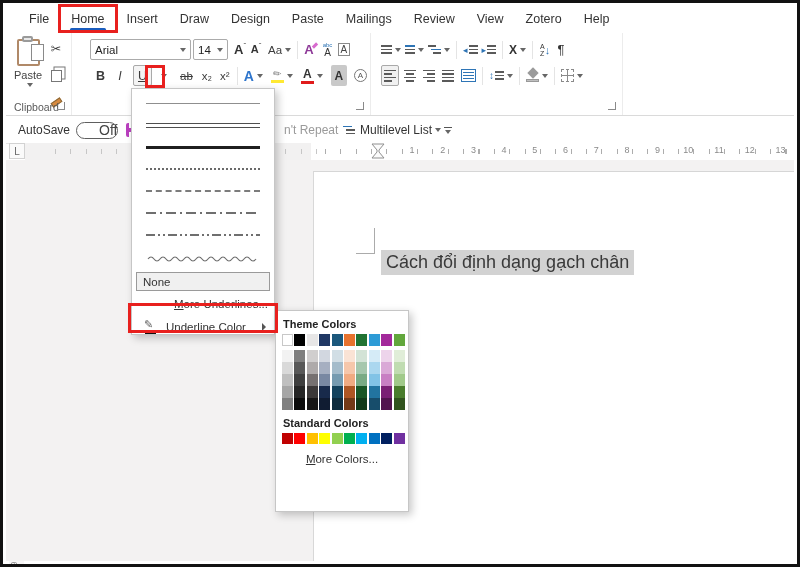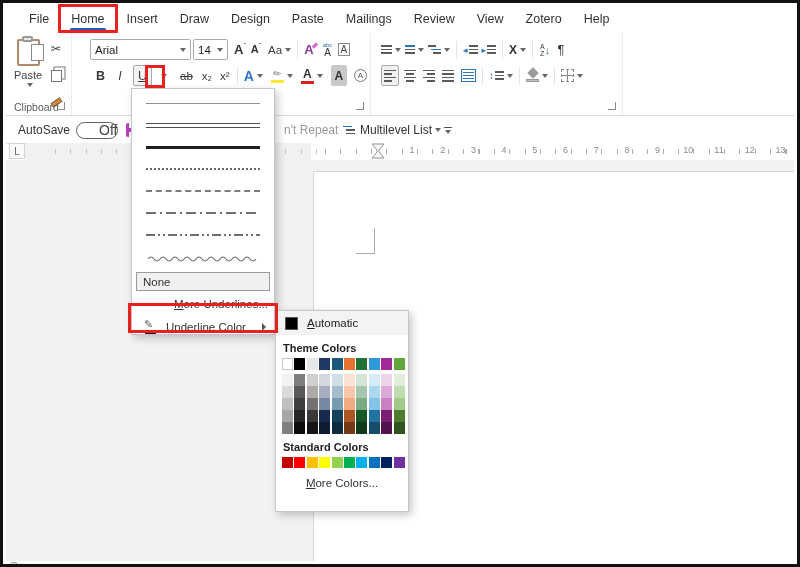--- a/index.html
+++ b/index.html
@@ -451,20 +451,21 @@
       <span class="vnum" style="top: 288px;">6</span>
       <span class="vnum" style="top: 325px;">7</span>
       <span class="vnum" style="top: 362px;">8</span>
       <span class="vnum" style="top: 399px;">9</span>
     </div>
 
   <div class="docarea">
     <div class="page"></div>
     <span class="cropv"></span>
     <span class="croph"></span>
+    <span class="seltext" id="seltext" style="background: rgb(210, 210, 210);">Cách đổi định dạng gạch chân</span>
   </div>
 
   <div class="ulmenu">
     <div id="ul-styles">
         <div class="ulrow">
           <span class="lnwrap">
             <span class="ln ln-single" style="display: block;"></span>
           </span>
         </div>
         <div class="ulrow">
@@ -509,24 +510,20 @@
       <span class="ulcicon">
           <span class="pen">✎</span>
           <span class="bar"></span>
         </span>
       <span><u>U</u>nderline Color</span>
       <span class="subarrow"></span>
     </div>
   </div>
 
   <div class="flyout">
-    <div class="autorow">
-      <span class="autosw"></span>
-      <span><u>A</u>utomatic</span>
-    </div>
     <div class="seclabel">Theme Colors</div>
     <div class="swgrid" id="theme-row" style="margin-bottom:4px;">
         <span class="sw white" style="background: rgb(255, 255, 255);"></span>
         <span class="sw" style="background: rgb(0, 0, 0);"></span>
         <span class="sw" style="background: rgb(231, 230, 230);"></span>
         <span class="sw" style="background: rgb(32, 56, 100);"></span>
         <span class="sw" style="background: rgb(27, 88, 124);"></span>
         <span class="sw" style="background: rgb(232, 115, 46);"></span>
         <span class="sw" style="background: rgb(33, 115, 51);"></span>
         <span class="sw" style="background: rgb(46, 155, 214);"></span>

